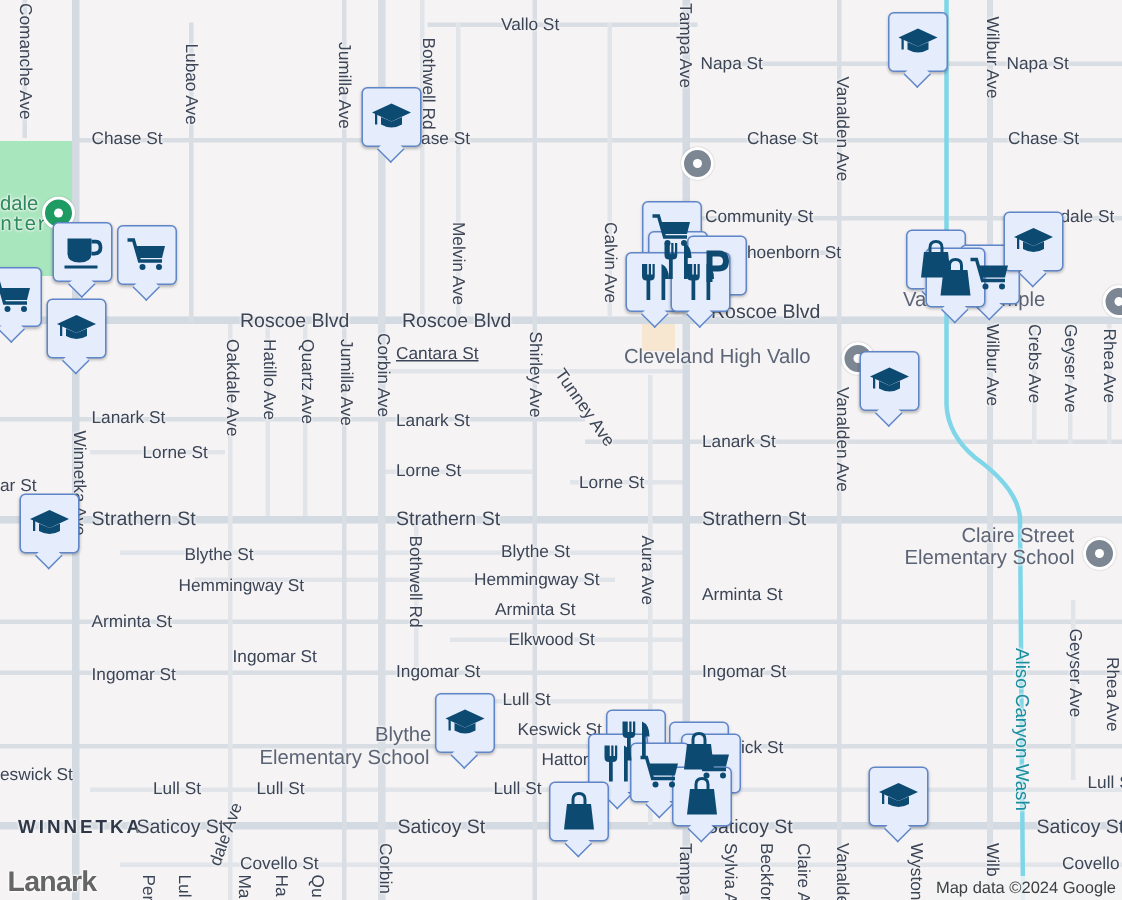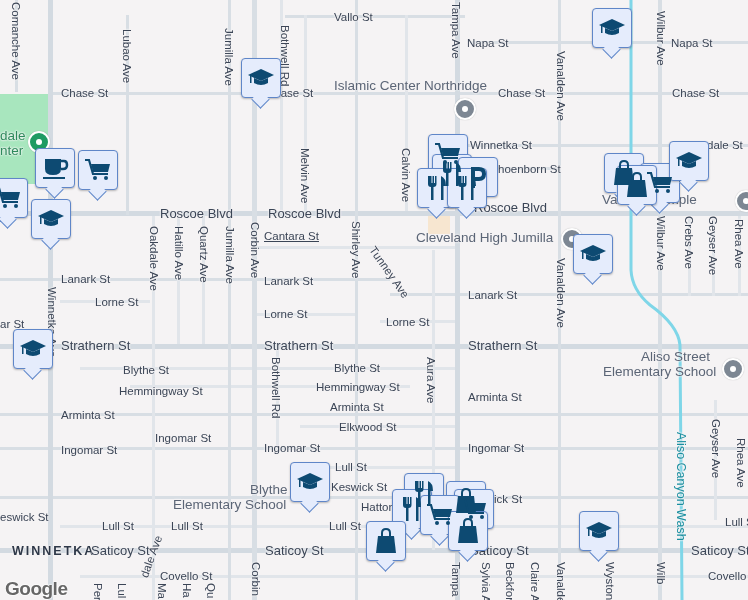--- a/index.html
+++ b/index.html
@@ -92,21 +92,21 @@
     <path d="M631 0 L631 270 Q632 290 650 305 Q678 325 680 345 L682 600" stroke="#7fd6e8" stroke-width="3" fill="none"></path>
   </svg>
 
   <div class="lbl" style="left:334px;top:11px;">Vallo St</div>
   <div class="lbl" style="left:467px;top:37px;">Napa St</div>
   <div class="lbl" style="left:671px;top:37px;">Napa St</div>
   <div class="lbl" style="left:61px;top:87px;">Chase St</div>
   <div class="lbl" style="left:266px;top:87px;">Chase St</div>
   <div class="lbl" style="left:498px;top:87px;">Chase St</div>
   <div class="lbl" style="left:672px;top:87px;">Chase St</div>
-  <div class="lbl" style="left:470px;top:139px;">Winnetka St</div>
+  <div class="lbl" style="left:470px;top:139px;">Community St</div>
   <div class="lbl" style="left:707px;top:139px;">dale St</div>
   <div class="lbl" style="left:498px;top:163px;">hoenborn St</div>
   <div class="lbl big" style="left:160px;top:208px;">Roscoe Blvd</div>
   <div class="lbl big" style="left:268px;top:208px;">Roscoe Blvd</div>
   <div class="lbl big" style="left:474px;top:202px;">Roscoe Blvd</div>
   <div class="lbl" style="left:264px;top:230px;text-decoration:underline;">Cantara St</div>
   <div class="lbl" style="left:61px;top:273px;">Lanark St</div>
   <div class="lbl" style="left:264px;top:275px;">Lanark St</div>
   <div class="lbl" style="left:468px;top:289px;">Lanark St</div>
   <div class="lbl" style="left:95px;top:296px;">Lorne St</div>
@@ -122,21 +122,21 @@
   <div class="lbl" style="left:316px;top:381px;">Hemmingway St</div>
   <div class="lbl" style="left:61px;top:409px;">Arminta St</div>
   <div class="lbl" style="left:330px;top:401px;">Arminta St</div>
   <div class="lbl" style="left:468px;top:391px;">Arminta St</div>
   <div class="lbl" style="left:339px;top:421px;">Elkwood St</div>
   <div class="lbl" style="left:61px;top:444px;">Ingomar St</div>
   <div class="lbl" style="left:264px;top:442px;">Ingomar St</div>
   <div class="lbl" style="left:468px;top:442px;">Ingomar St</div>
   <div class="lbl" style="left:155px;top:432px;">Ingomar St</div>
   <div class="lbl" style="left:335px;top:461px;">Lull St</div>
-  <div class="lbl" style="left:331px;top:481px;">Keswick St</div>
+  <div class="lbl" style="left:345px;top:481px;">Keswick St</div>
   <div class="lbl" style="left:0;top:511px;">eswick St</div>
   <div class="lbl" style="left:494px;top:493px;">ick St</div>
   <div class="lbl" style="left:361px;top:501px;">Hatton</div>
   <div class="lbl" style="left:102px;top:520px;">Lull St</div>
   <div class="lbl" style="left:171px;top:520px;">Lull St</div>
   <div class="lbl" style="left:329px;top:520px;">Lull St</div>
   <div class="lbl" style="left:725px;top:516px;">Lull St</div>
   <div class="lbl city" style="left:12px;top:545px;">WINNETKA</div>
   <div class="lbl big" style="left:91px;top:545px;">Saticoy St</div>
   <div class="lbl big" style="left:265px;top:545px;">Saticoy St</div>
@@ -180,41 +180,40 @@
   <div class="lbl v" style="left:667px;top:562px;">Wilb</div>
   <div class="lbl v" style="left:104px;top:583px;">Per</div>
   <div class="lbl v" style="left:128px;top:583px;">Lul</div>
   <div class="lbl v" style="left:168px;top:583px;">Ma</div>
   <div class="lbl v" style="left:193px;top:583px;">Ha</div>
   <div class="lbl v" style="left:217px;top:583px;">Qu</div>
   <div class="lbl" style="left:138px;top:575px;transform:rotate(-70deg);transform-origin:0 0;">dale Ave</div>
   <div class="lbl" style="left:377px;top:244px;transform:rotate(55deg);transform-origin:0 0;">Tunney Ave</div>
   <div class="lbl water-lbl v" style="left:687px;top:432px;">Aliso Canyon Wash</div>
 
-  <div class="lbl poi" style="left:334px;top:80px;">Islamic Center Northridge</div>
   <div class="poi-dot" style="left:454px;top:98px;">
       <span></span>
     </div>
-  <div class="lbl poi" style="left:416px;top:232px;">Cleveland High Jumilla</div>
+  <div class="lbl poi" style="left:416px;top:232px;">Cleveland High Vallo</div>
   <div class="poi-dot" style="left:561px;top:228px;">
       <span></span>
     </div>
   <div class="lbl poi" style="left:602px;top:194px;">Vallo  du Temple</div>
   <div class="poi-dot" style="left:735px;top:190px;">
       <span></span>
     </div>
-  <div class="lbl poi" style="left:641px;top:351px;">Aliso Street</div>
+  <div class="lbl poi" style="left:641px;top:351px;">Claire Street</div>
   <div class="lbl poi" style="left:603px;top:366px;">Elementary School</div>
   <div class="poi-dot" style="left:722px;top:358px;">
       <span></span>
     </div>
   <div class="lbl poi" style="left:250px;top:484px;">Blythe</div>
   <div class="lbl poi" style="left:173px;top:499px;">Elementary School</div>
   <div class="lbl poi-green" style="left:0;top:130px;">dale</div>
-  <div class="lbl poi-green" style="left:0;top:145px;">nter</div>
+  <div class="lbl poi-green" style="left:0;top:145px;font-family:Liberation Mono, monospace;">nter</div>
   <div class="poi-dot green" style="left:28px;top:131px;">
       <span></span>
     </div>
 
   <div class="marker" style="left:592px;top:8px;">
       <svg width="28" height="24" viewBox="0 0 28 24">
         <polygon points="14,3 27,9 14,15 1,9" fill="#0d4a72"></polygon>
         <path d="M7,12 v5 q7,4 14,0 v-5 l-7,3z" fill="#0d4a72"></path>
         <rect x="3" y="9" width="1.5" height="8" fill="#0d4a72"></rect>
       </svg>
@@ -385,14 +384,15 @@
       </svg>
     </div>
   <div class="marker" style="left:579px;top:511px;">
       <svg width="28" height="24" viewBox="0 0 28 24">
         <polygon points="14,3 27,9 14,15 1,9" fill="#0d4a72"></polygon>
         <path d="M7,12 v5 q7,4 14,0 v-5 l-7,3z" fill="#0d4a72"></path>
         <rect x="3" y="9" width="1.5" height="8" fill="#0d4a72"></rect>
       </svg>
     </div>
 
-  <div class="google-logo">Google</div>
+  <div class="google-logo">Lanark</div>
+  <div class="attribution">Map data ©2024 Google</div>
 </div>
 
 </body></html>

